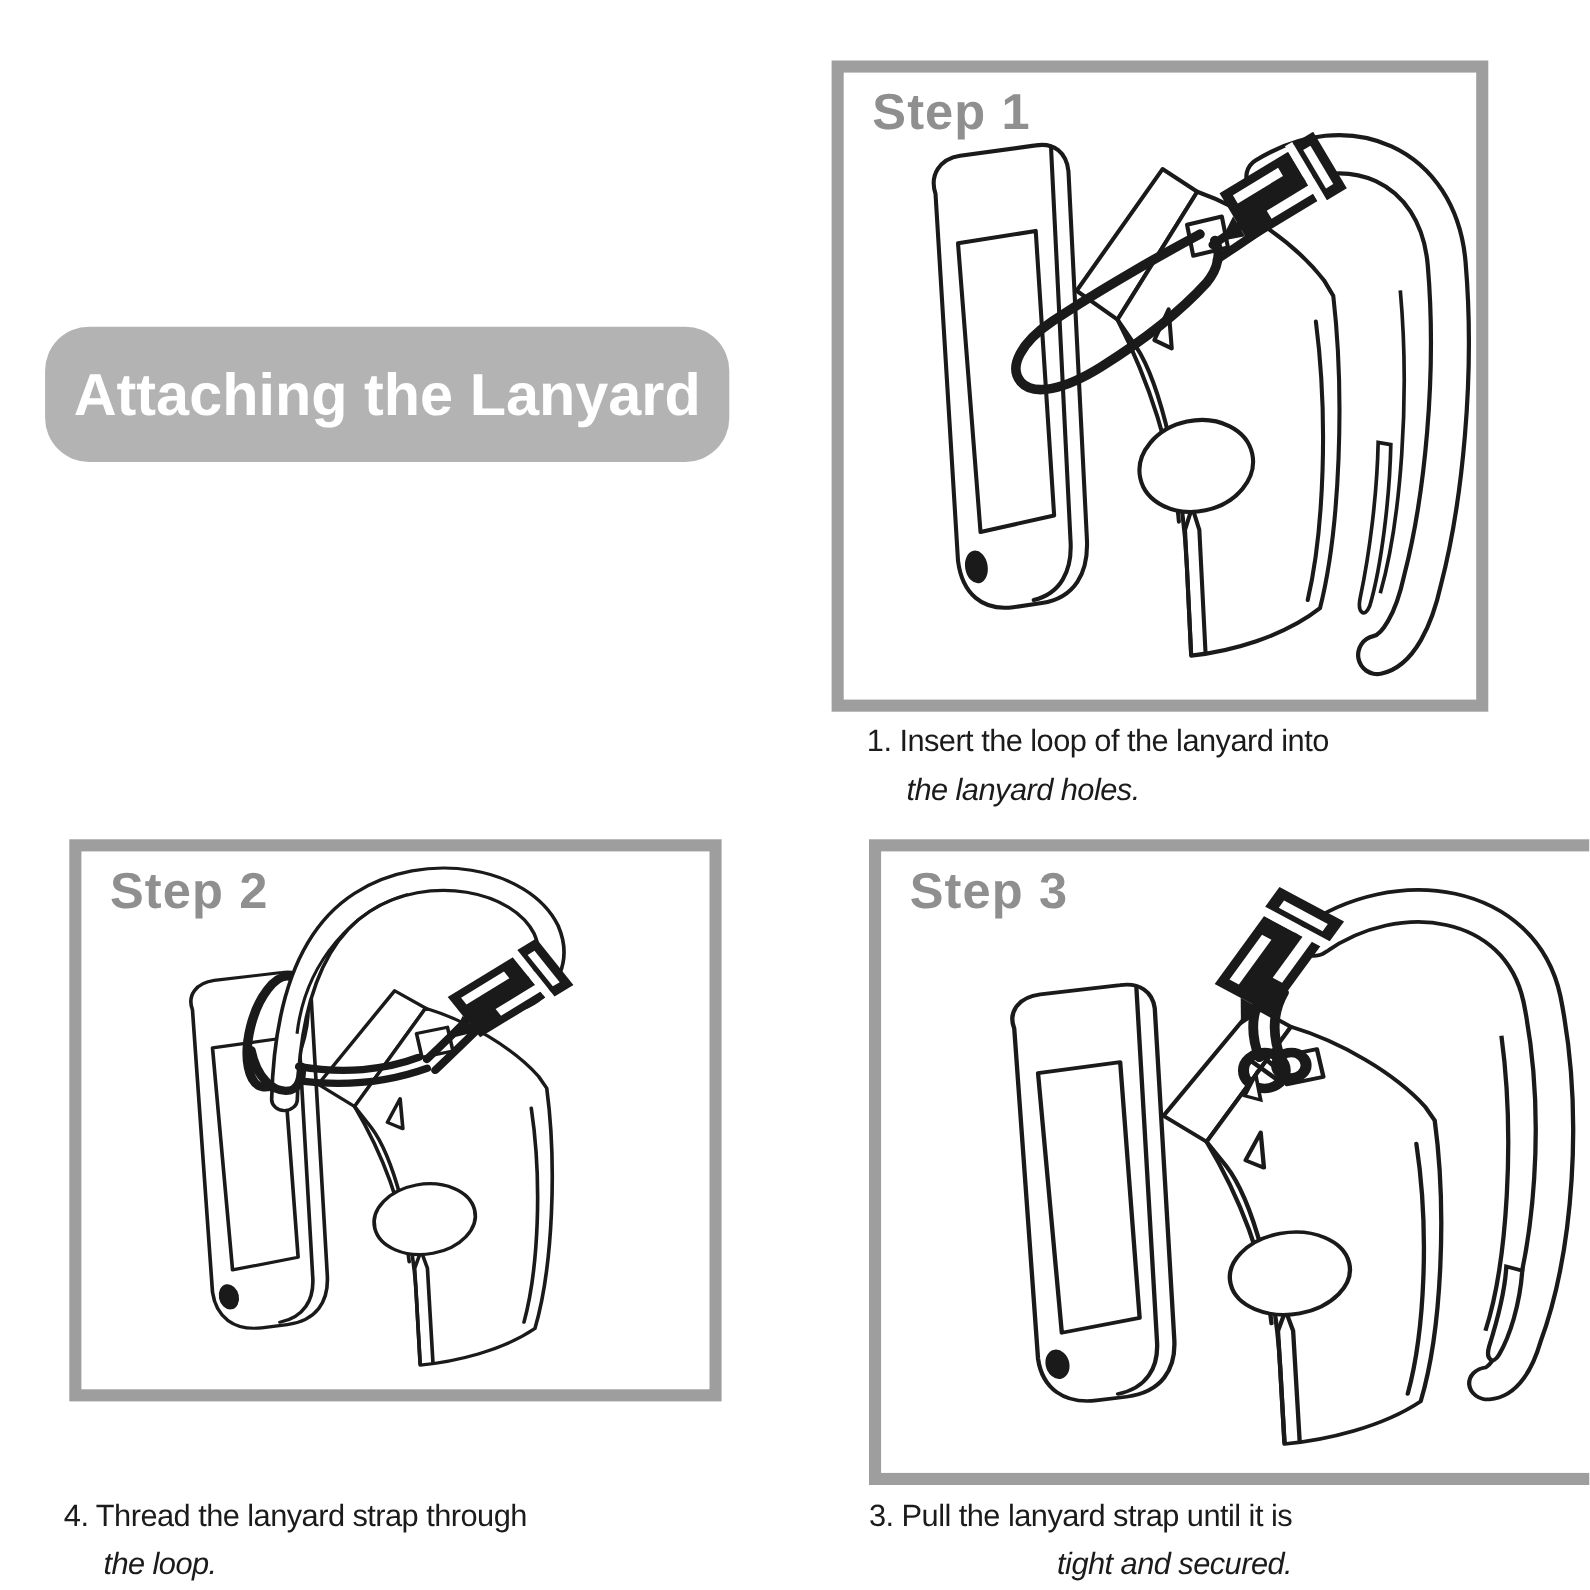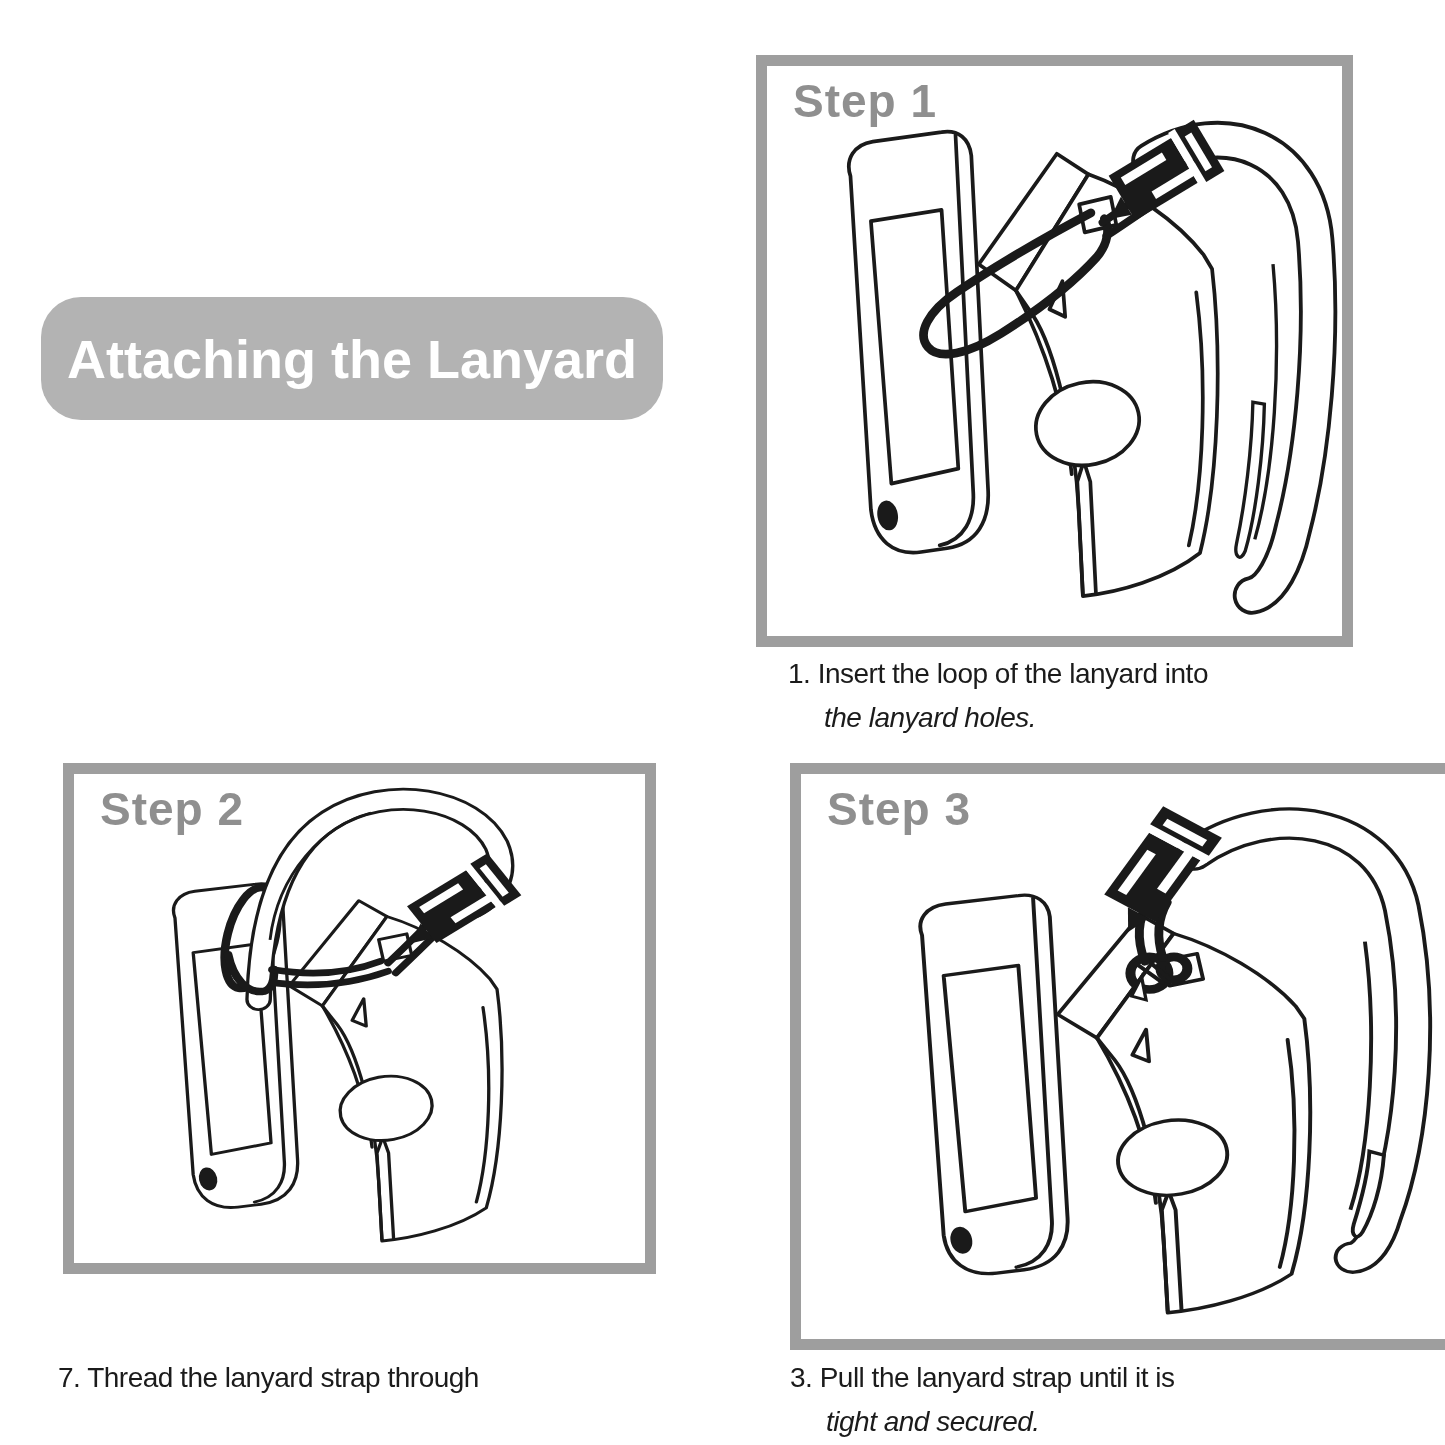--- a/index.html
+++ b/index.html
@@ -26,21 +26,21 @@
   .step-label {
     position:absolute; left:26px; top:8px; z-index:2;
     font-size:46px; font-weight:bold; color:#8f8f8f; letter-spacing:1px;
   }
   svg.art { position:absolute; left:0; top:0; width:100%; height:100%; }
   
   .caption { position:absolute; color:#1b1b1b; font-size:28px; line-height:44px; letter-spacing:-0.5px; white-space:nowrap; }
   .caption .indent { margin-left:36px;font-style:italic; }
   #cap1 { left:788px; top:652px; }
   #cap2 { left:58px;  top:1356px; }
-  #cap3 { left:790px; top:1356px; }
+  #cap3 { left:790px; top:1356px;text-align:right; }
 </style>
 </head>
 <body>
 
 <svg width="0" height="0" style="position:absolute" aria-hidden="true">
   <defs>
 
     <g id="device" stroke="#1a1a1a" stroke-width="4" fill="#ffffff" stroke-linejoin="round" stroke-linecap="round">
       <path d="M 30,64 C 24,46 34,30 54,27 L 128,17 C 146,14 158,24 160,42 L 178,398 C 180,432 166,456 134,461 L 106,465 C 76,469 56,452 52,420 Z"></path>
       <path d="M 143,20 L 162,400 C 164,430 152,452 126,458" fill="none"></path>
@@ -111,21 +111,22 @@
       <g fill="none" stroke="#1a1a1a" stroke-width="8" stroke-linecap="round">
         <path d="M 208,236 C 250,244 290,240 322,226"></path>
         <path d="M 210,252 C 254,258 296,252 330,238"></path>
         <path d="M 330,228 C 352,204 368,186 382,168"></path>
         <path d="M 338,240 C 360,216 376,198 392,180"></path>
       </g>
       <use href="#lock" transform="translate(408,152) rotate(-35)"></use>
     </svg>
   </section>
   <div class="caption" id="cap2">
-    <div>7. Thread the lanyard strap through</div>
+    <div>4. Thread the lanyard strap through</div>
+    <div class="indent">the loop.</div>
   </div>
 
   <section class="panel" id="panel3">
     <div class="step-label">Step 3</div>
     <svg class="art" viewBox="0 0 600 590" preserveAspectRatio="none">
       <g>
         <path d="M 352,84 C 420,28 520,44 538,140 C 557,250 548,380 522,462 C 516,486 506,504 494,505" fill="none" stroke="#1a1a1a" stroke-width="34" stroke-linecap="round"></path>
         <path d="M 352,84 C 420,28 520,44 538,140 C 557,250 548,380 522,462 C 516,486 506,504 494,505" fill="none" stroke="#ffffff" stroke-width="27" stroke-linecap="round"></path>
         <path d="M 505,175 C 516,270 510,390 492,455" fill="none" stroke="#1a1a1a" stroke-width="3.5"></path>
         <path d="M 522,398 C 520,430 512,460 503,478 C 498,488 492,482 495,470 C 502,444 508,416 509,394 Z" fill="#ffffff" stroke="#1a1a1a" stroke-width="3.5"></path>

